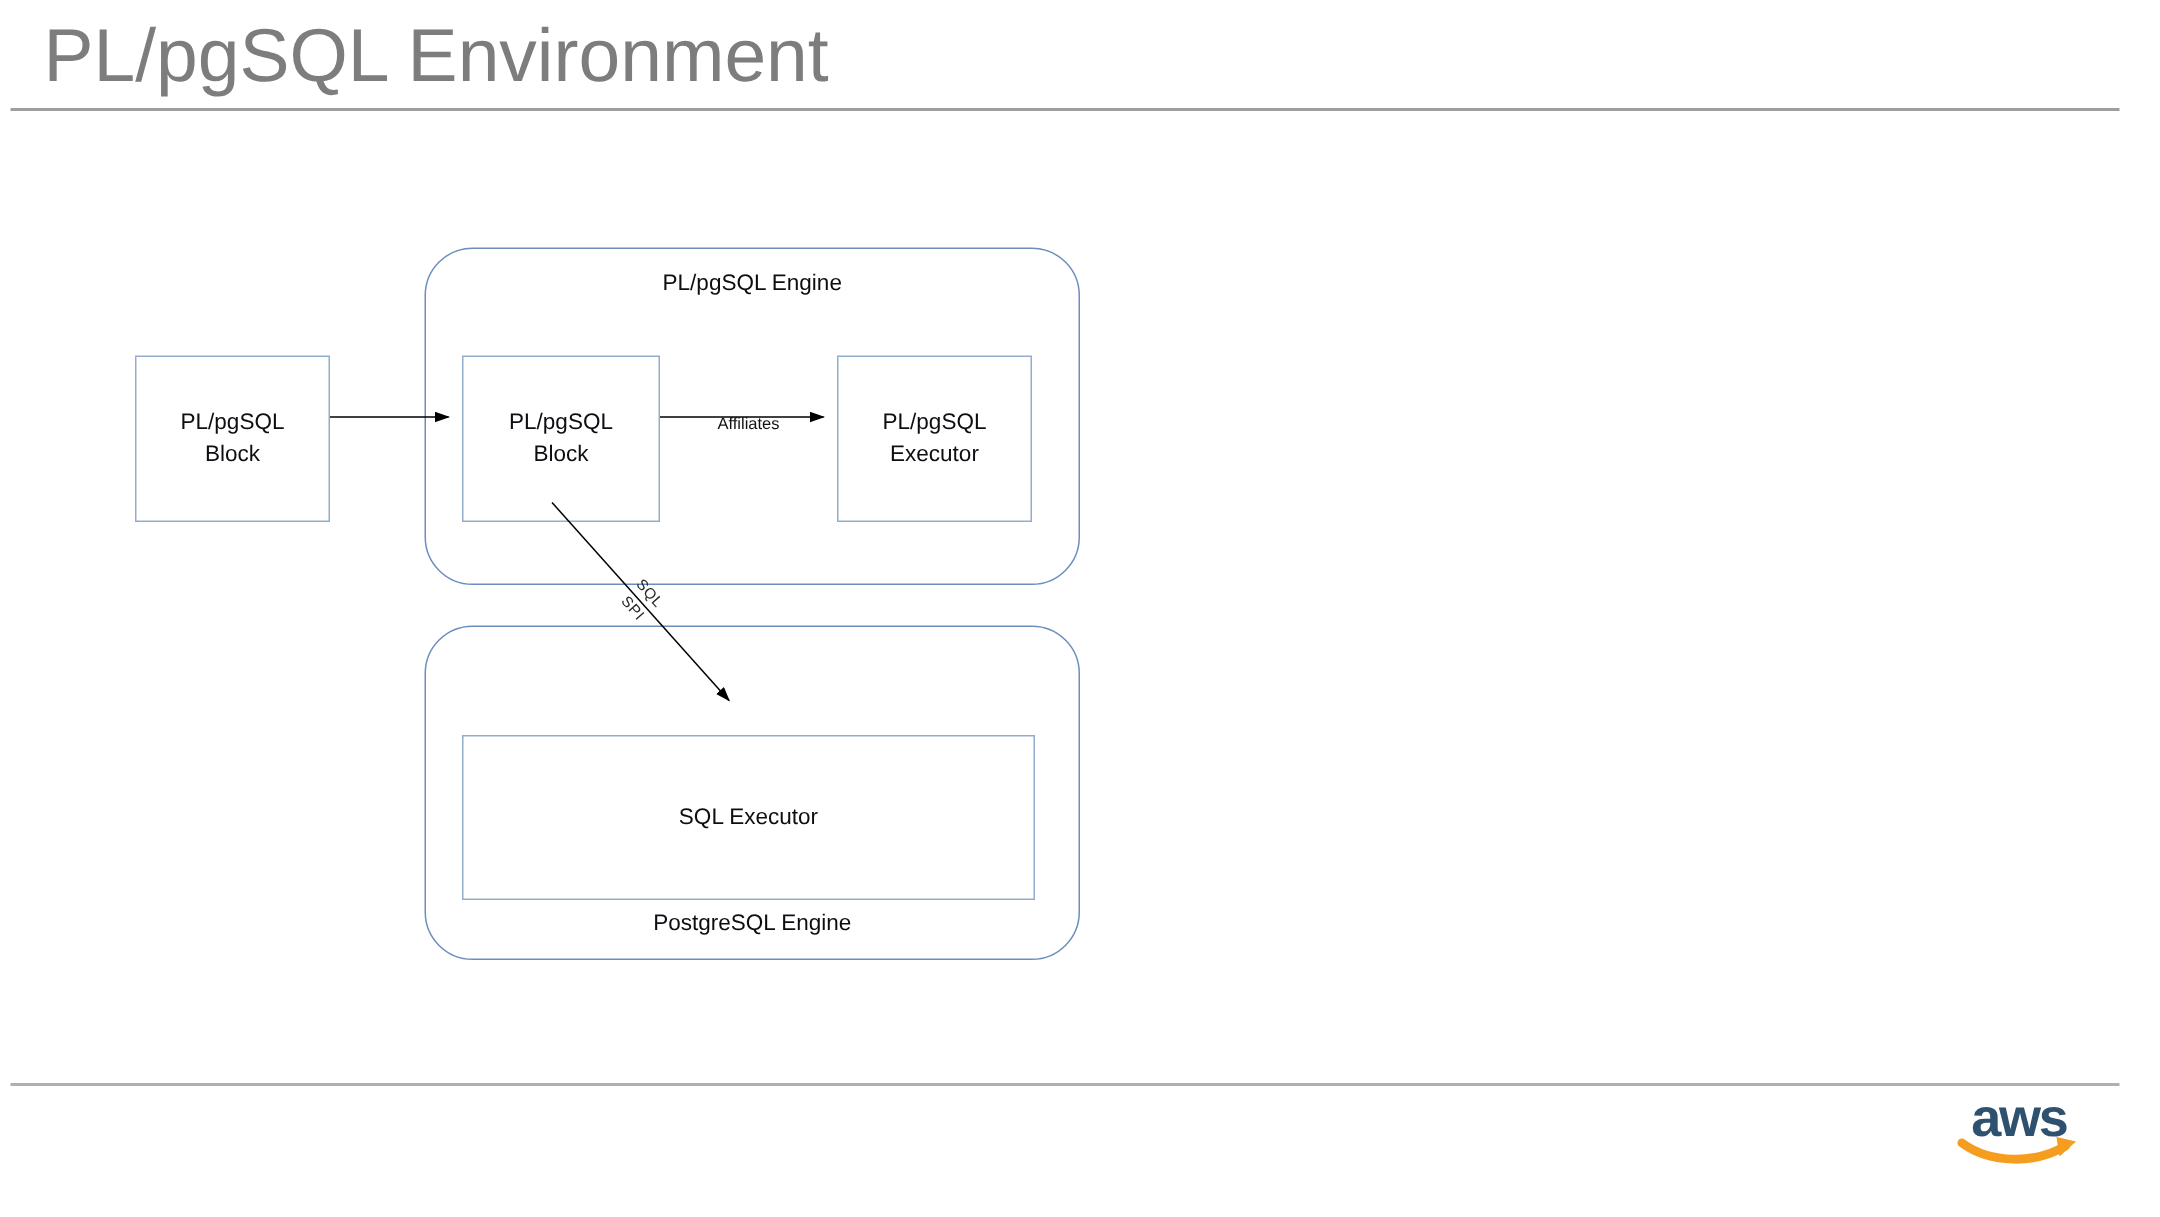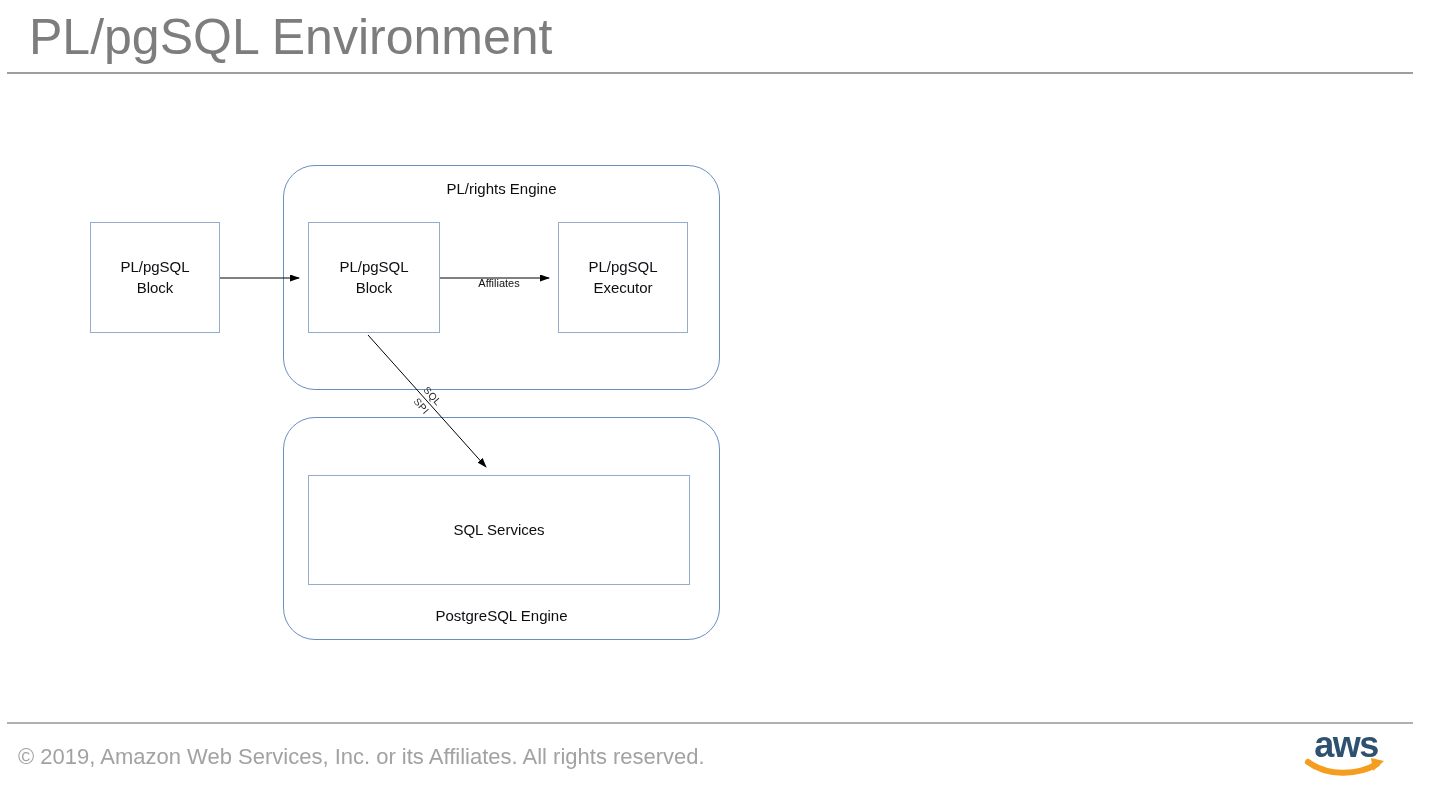--- a/index.html
+++ b/index.html
@@ -40,21 +40,21 @@
     position:absolute;left:0;width:100%;text-align:center;
     font-size:15px;color:var(--node-text);
   }
   .container-label.at-top{top:14px;}
   .container-label.at-bottom{bottom:15px;}
 
   
   .node{
     position:absolute;border:1px solid var(--node-border);background:#ffffff;
     display:flex;align-items:center;justify-content:center;text-align:center;
-    font-size:15px;line-height:1.35;color:var(--node-text);white-space:pre-line;
+    font-size:15px;line-height:1.35;color:var(--node-text);white-space:pre-line;margin-top:15px;
   }
   .node-outer-block{left:90px;top:222px;width:130px;height:111px;}
   .node-inner-block{left:308px;top:222px;width:132px;height:111px;}
   .node-plpgsql-executor{left:558px;top:222px;width:130px;height:111px;}
   .node-sql-executor{left:308px;top:475px;width:382px;height:110px;}
 
   
   .edges-svg{position:absolute;left:0;top:0;width:1440px;height:811px;pointer-events:none;}
   .edge-label-procedural{
     position:absolute;left:454px;top:277px;width:90px;text-align:center;
@@ -80,52 +80,51 @@
 </style>
 </head>
 <body>
 
 <div class="slide">
 
   <h1 class="slide-title">PL/pgSQL Environment</h1>
   <div class="title-rule"></div>
 
   <div class="container-box container-engine">
-    <div class="container-label at-top">PL/rights Engine</div>
+    <div class="container-label at-top">PL/pgSQL Engine</div>
   </div>
 
   <div class="container-box container-server">
     <div class="container-label at-bottom">PostgreSQL Engine</div>
   </div>
 
   <div class="node node-outer-block">PL/pgSQL
 Block</div>
   <div class="node node-inner-block">PL/pgSQL
 Block</div>
   <div class="node node-plpgsql-executor">PL/pgSQL
 Executor</div>
-  <div class="node node-sql-executor">SQL Services</div>
+  <div class="node node-sql-executor">SQL Executor</div>
 
   <svg class="edges-svg" viewBox="0 0 1440 811" aria-hidden="true">
     <defs>
       <marker id="arrowhead" markerWidth="10" markerHeight="8" refX="9" refY="3.5" orient="auto">
         <path d="M0,0 L10,3.5 L0,7 Z" fill="#000000"></path>
       </marker>
     </defs>
     <line x1="220" y1="278" x2="299" y2="278" stroke="#000000" stroke-width="1" marker-end="url(#arrowhead)"></line>
     <line x1="440" y1="278" x2="549" y2="278" stroke="#000000" stroke-width="1" marker-end="url(#arrowhead)"></line>
     <line x1="368" y1="335" x2="486" y2="467" stroke="#000000" stroke-width="1" marker-end="url(#arrowhead)"></line>
   </svg>
 
   <div class="edge-label-procedural">Affiliates</div>
   <div class="edge-label-sqlspi">SQL
 SPI</div>
 
   <div class="footer-rule"></div>
-  <div class="footer-copyright">© 2019, Amazon Web Services, Inc. or its Affiliates. All rights reserved.</div>
 
   <svg class="aws-logo" viewBox="0 0 86 54" aria-hidden="true">
     <text x="43" y="31" text-anchor="middle" style="font-family:'Liberation Sans',sans-serif;font-weight:bold;font-size:36px;letter-spacing:-1.5px;" fill="#2e5170">aws</text>
     <path d="M5,36 C24,50 54,50 74,38" fill="none" stroke="#f49d1f" stroke-width="6" stroke-linecap="round"></path>
     <path d="M68,32 L81,35 L70,45 Z" fill="#f49d1f"></path>
   </svg>
 
 </div>
 
 </body></html>

